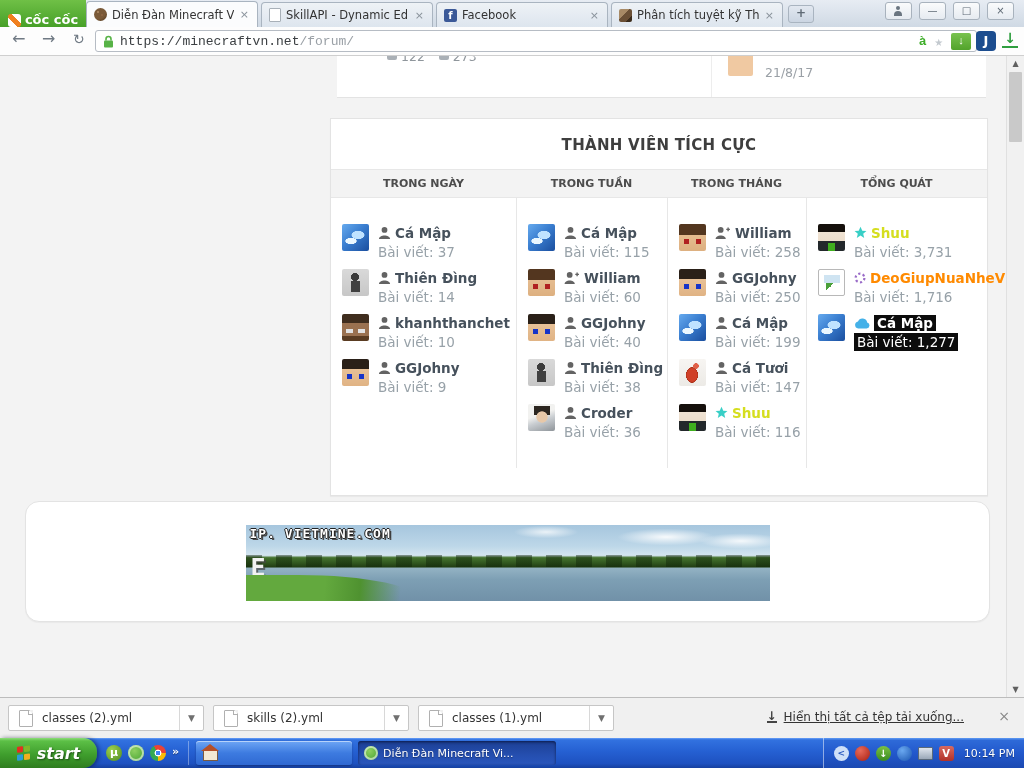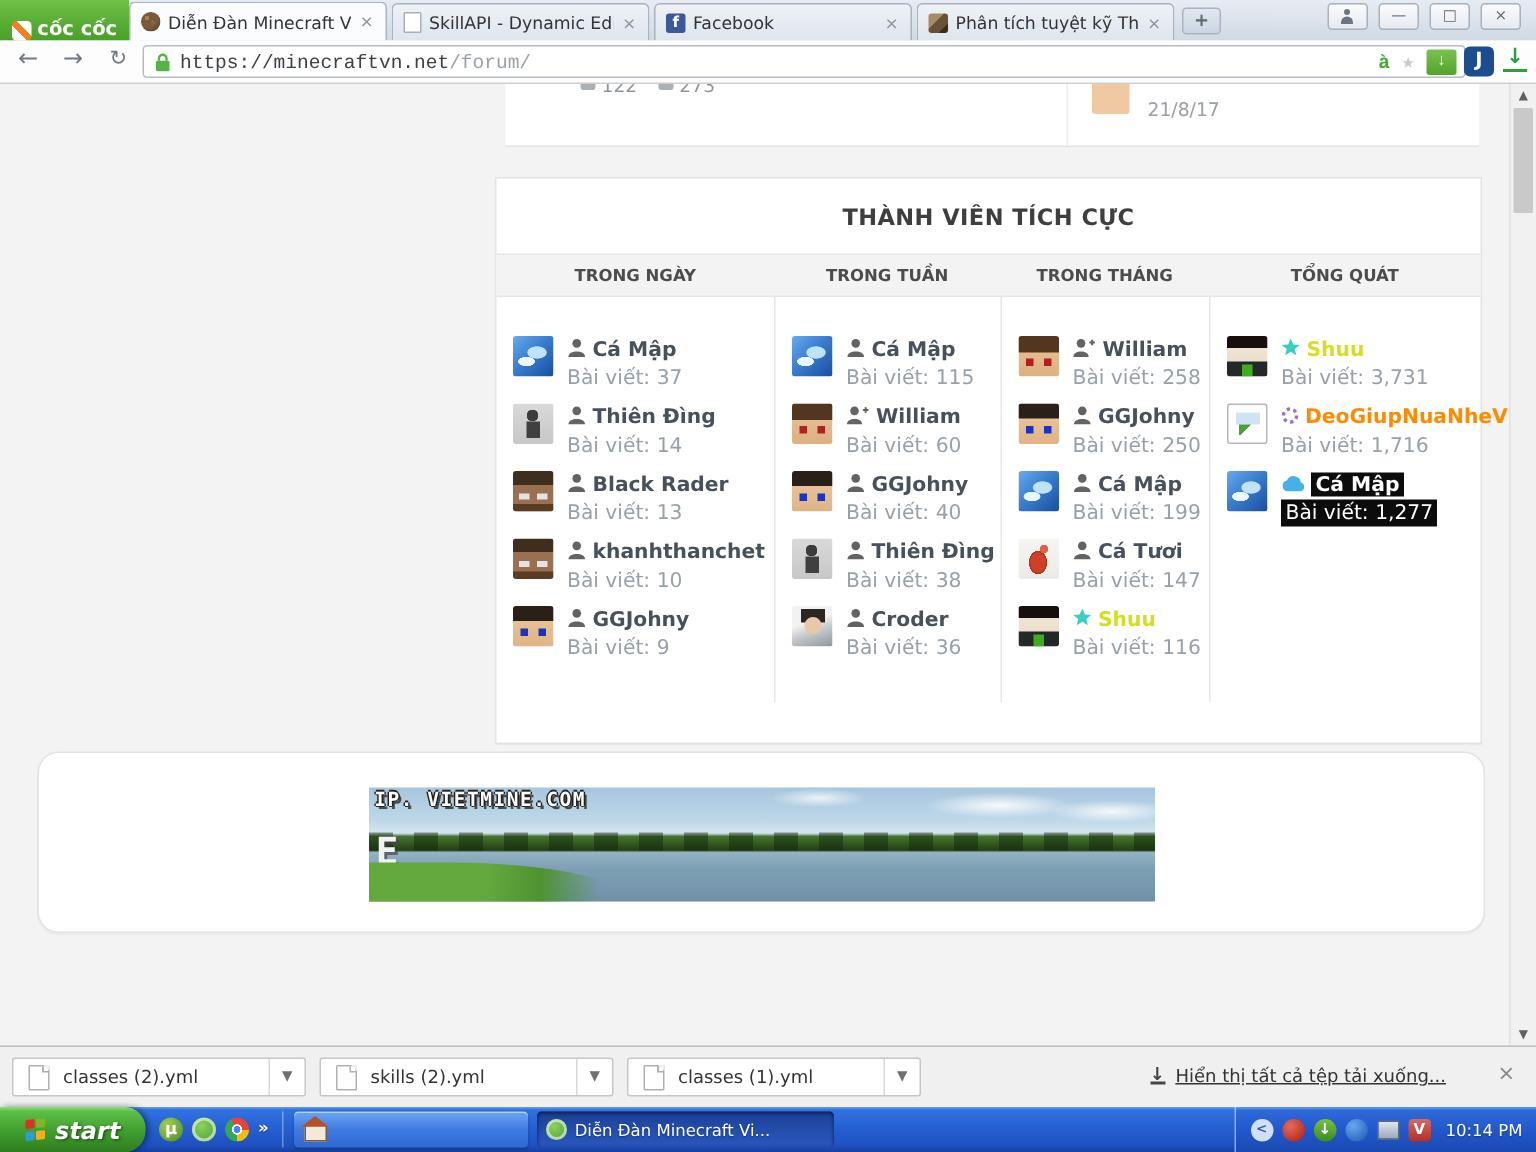--- a/index.html
+++ b/index.html
@@ -334,30 +334,20 @@
                     </svg></span><span class="mname">Thiên Đìng</span></div>
                 <div class="mposts">Bài viết: 14</div>
               </div>
             </div>
             <div class="mentry">
               <span class="avt av-herobrine"></span>
               <div class="minfo">
                 <div class="mline1"><span class="badge"><svg width="13" height="13" viewBox="0 0 14 14">
                       <circle cx="7" cy="4.2" r="3.1" fill="#636363"></circle>
                       <path d="M1 14 C1 8.8 13 8.8 13 14 Z" fill="#636363"></path>
-                    </svg></span><span class="mname">Black Rader</span></div>
-                <div class="mposts">Bài viết: 13</div>
-              </div>
-            </div>
-            <div class="mentry">
-              <span class="avt av-herobrine"></span>
-              <div class="minfo">
-                <div class="mline1"><span class="badge"><svg width="13" height="13" viewBox="0 0 14 14">
-                      <circle cx="7" cy="4.2" r="3.1" fill="#636363"></circle>
-                      <path d="M1 14 C1 8.8 13 8.8 13 14 Z" fill="#636363"></path>
                     </svg></span><span class="mname">khanhthanchet</span></div>
                 <div class="mposts">Bài viết: 10</div>
               </div>
             </div>
             <div class="mentry">
               <span class="avt av-ggjohny"></span>
               <div class="minfo">
                 <div class="mline1"><span class="badge"><svg width="13" height="13" viewBox="0 0 14 14">
                       <circle cx="7" cy="4.2" r="3.1" fill="#636363"></circle>
                       <path d="M1 14 C1 8.8 13 8.8 13 14 Z" fill="#636363"></path>

